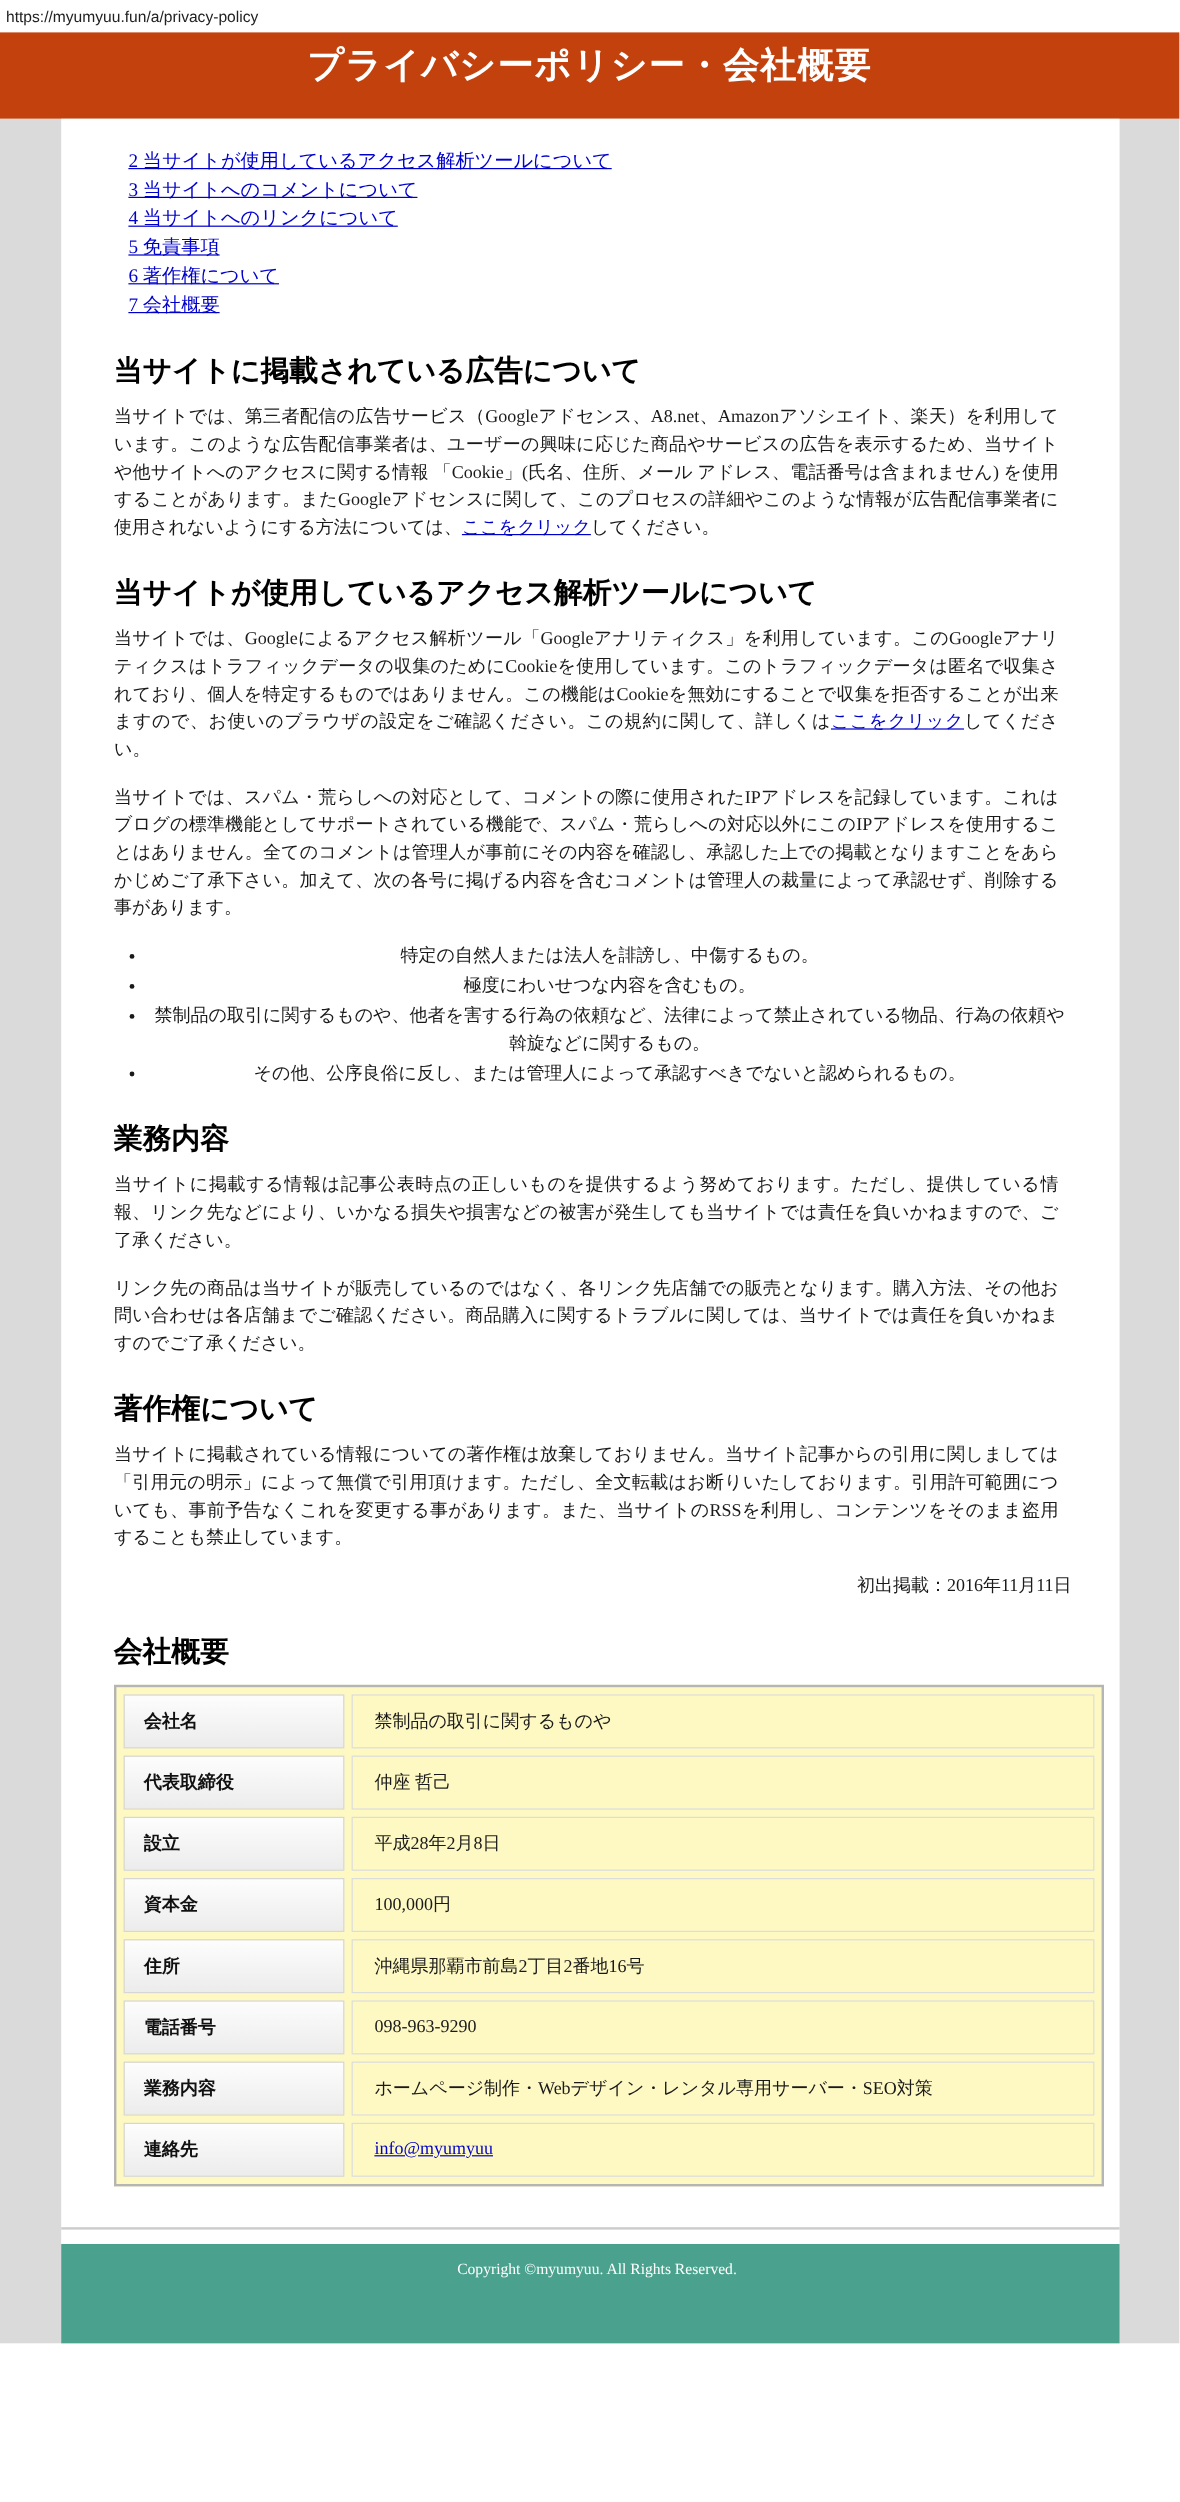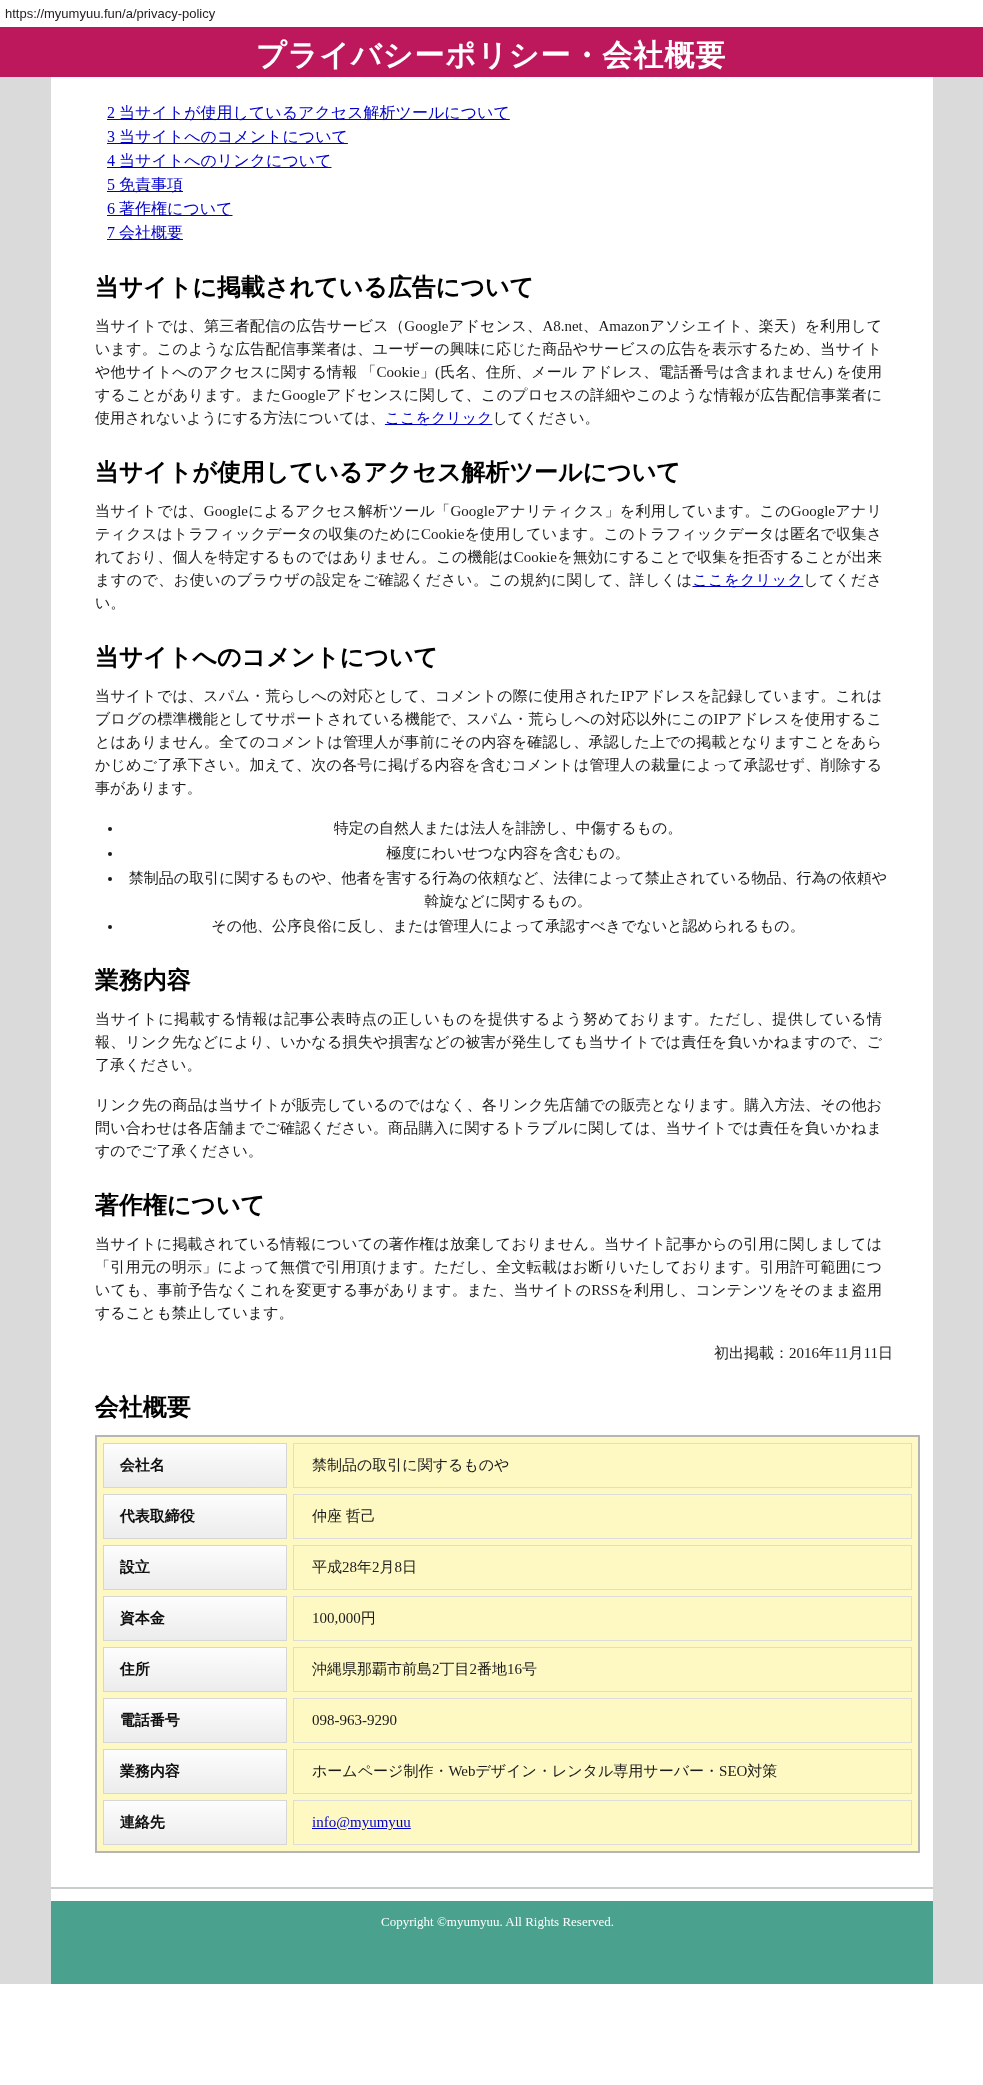--- a/index.html
+++ b/index.html
@@ -14,22 +14,22 @@
     background:#ffffff;
     height:27px;
     font-family:"Liberation Sans","DejaVu Sans",sans-serif;
     font-size:13px;
     color:#222;
     padding:6px 0 0 5px;
     box-sizing:border-box;
   }
   
   .site-header{
-    background:#be185d;
-    height:50px;
+    background:#c2410c;
+    height:72px;
     line-height:55px;
     text-align:center;
   }
   .site-header h1{
     margin:0;
     font-family:"Liberation Sans","DejaVu Sans",sans-serif;
     font-size:30px;
     font-weight:bold;
     color:#ffffff;
     letter-spacing:1px;
@@ -166,21 +166,20 @@
       <div id="sections">
           <div>
             <h2 class="section-heading">当サイトに掲載されている広告について</h2>
             <p>当サイトでは、第三者配信の広告サービス（Googleアドセンス、A8.net、Amazonアソシエイト、楽天）を利用しています。このような広告配信事業者は、ユーザーの興味に応じた商品やサービスの広告を表示するため、当サイトや他サイトへのアクセスに関する情報 「Cookie」(氏名、住所、メール アドレス、電話番号は含まれません) を使用することがあります。またGoogleアドセンスに関して、このプロセスの詳細やこのような情報が広告配信事業者に使用されないようにする方法については、<a href="#" class="inline-link">ここをクリック</a>してください。</p>
           </div>
           <div>
             <h2 class="section-heading">当サイトが使用しているアクセス解析ツールについて</h2>
             <p>当サイトでは、Googleによるアクセス解析ツール「Googleアナリティクス」を利用しています。このGoogleアナリティクスはトラフィックデータの収集のためにCookieを使用しています。このトラフィックデータは匿名で収集されており、個人を特定するものではありません。この機能はCookieを無効にすることで収集を拒否することが出来ますので、お使いのブラウザの設定をご確認ください。この規約に関して、詳しくは<a href="#" class="inline-link">ここをクリック</a>してください。</p>
           </div>
           <div>
-            <h2 class="section-heading">当サイトへのコメントについて</h2>
             <p>当サイトでは、スパム・荒らしへの対応として、コメントの際に使用されたIPアドレスを記録しています。これはブログの標準機能としてサポートされている機能で、スパム・荒らしへの対応以外にこのIPアドレスを使用することはありません。全てのコメントは管理人が事前にその内容を確認し、承認した上での掲載となりますことをあらかじめご了承下さい。加えて、次の各号に掲げる内容を含むコメントは管理人の裁量によって承認せず、削除する事があります。</p>
             <ul class="bullets">
               <li>特定の自然人または法人を誹謗し、中傷するもの。</li>
               <li>極度にわいせつな内容を含むもの。</li>
               <li>禁制品の取引に関するものや、他者を害する行為の依頼など、法律によって禁止されている物品、行為の依頼や斡旋などに関するもの。</li>
               <li>その他、公序良俗に反し、または管理人によって承認すべきでないと認められるもの。</li>
             </ul>
           </div>
           <div>
             <h2 class="section-heading">業務内容</h2>

